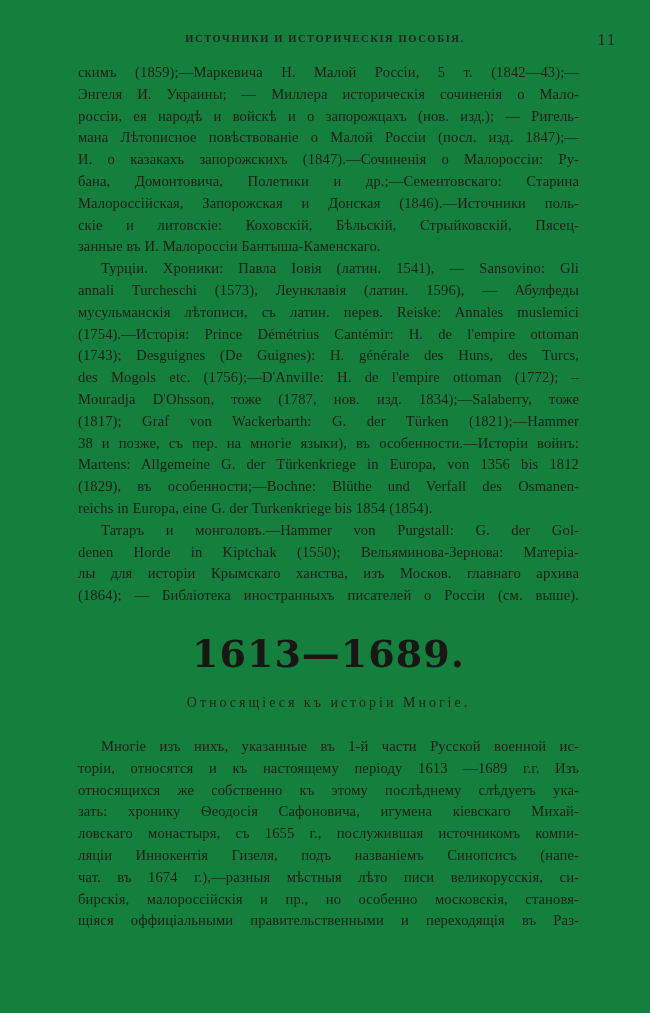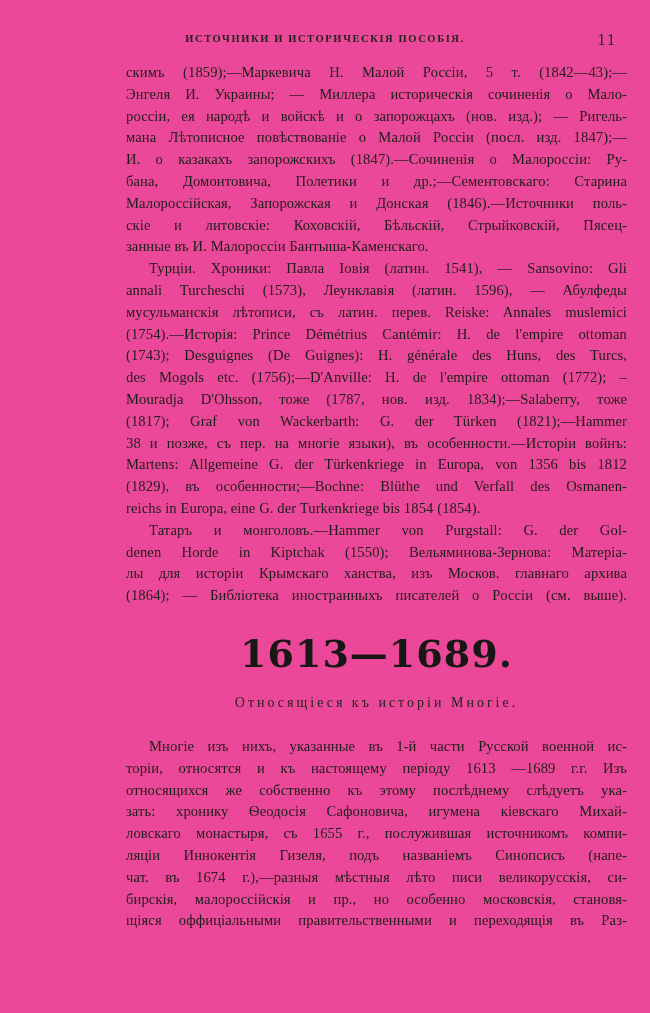--- a/index.html
+++ b/index.html
@@ -1,40 +1,40 @@
 <!DOCTYPE html>
 <html><head>
 <meta charset="utf-8">
 <style>
   html,body{margin:0;padding:0;background:#e8e8e6;}
   .page{
     position:relative;
     width:650px;height:1013px;
     margin:0 auto;
-    background:#ec4899;
+    background:#15803d;
     color:#1d1c1a;
     font-family:"Liberation Serif","DejaVu Serif",serif;
     overflow:hidden;
   }
   .running-header{
     position:absolute;top:33px;left:0;width:650px;height:20px;
   }
   .running-title{
     position:absolute;left:0;right:0;
     text-align:center;
     font-size:10.5px;font-weight:bold;
     letter-spacing:1.6px;
     color:#23221f;
   }
   .page-number{
     position:absolute;right:33px;top:-2px;
     font-size:16px;letter-spacing:2px;color:#23221f;
   }
   .text-col{
-    position:absolute;left:78px;top:62px;width:501px;margin-left:48px;
+    position:absolute;left:78px;top:62px;width:501px;
   }
   .line{
     font-size:14.6px;
     line-height:21.8px;
     height:21.8px;
     overflow:hidden;
     text-align:justify;
     text-align-last:justify;
     text-justify:inter-word;
     white-space:nowrap;

